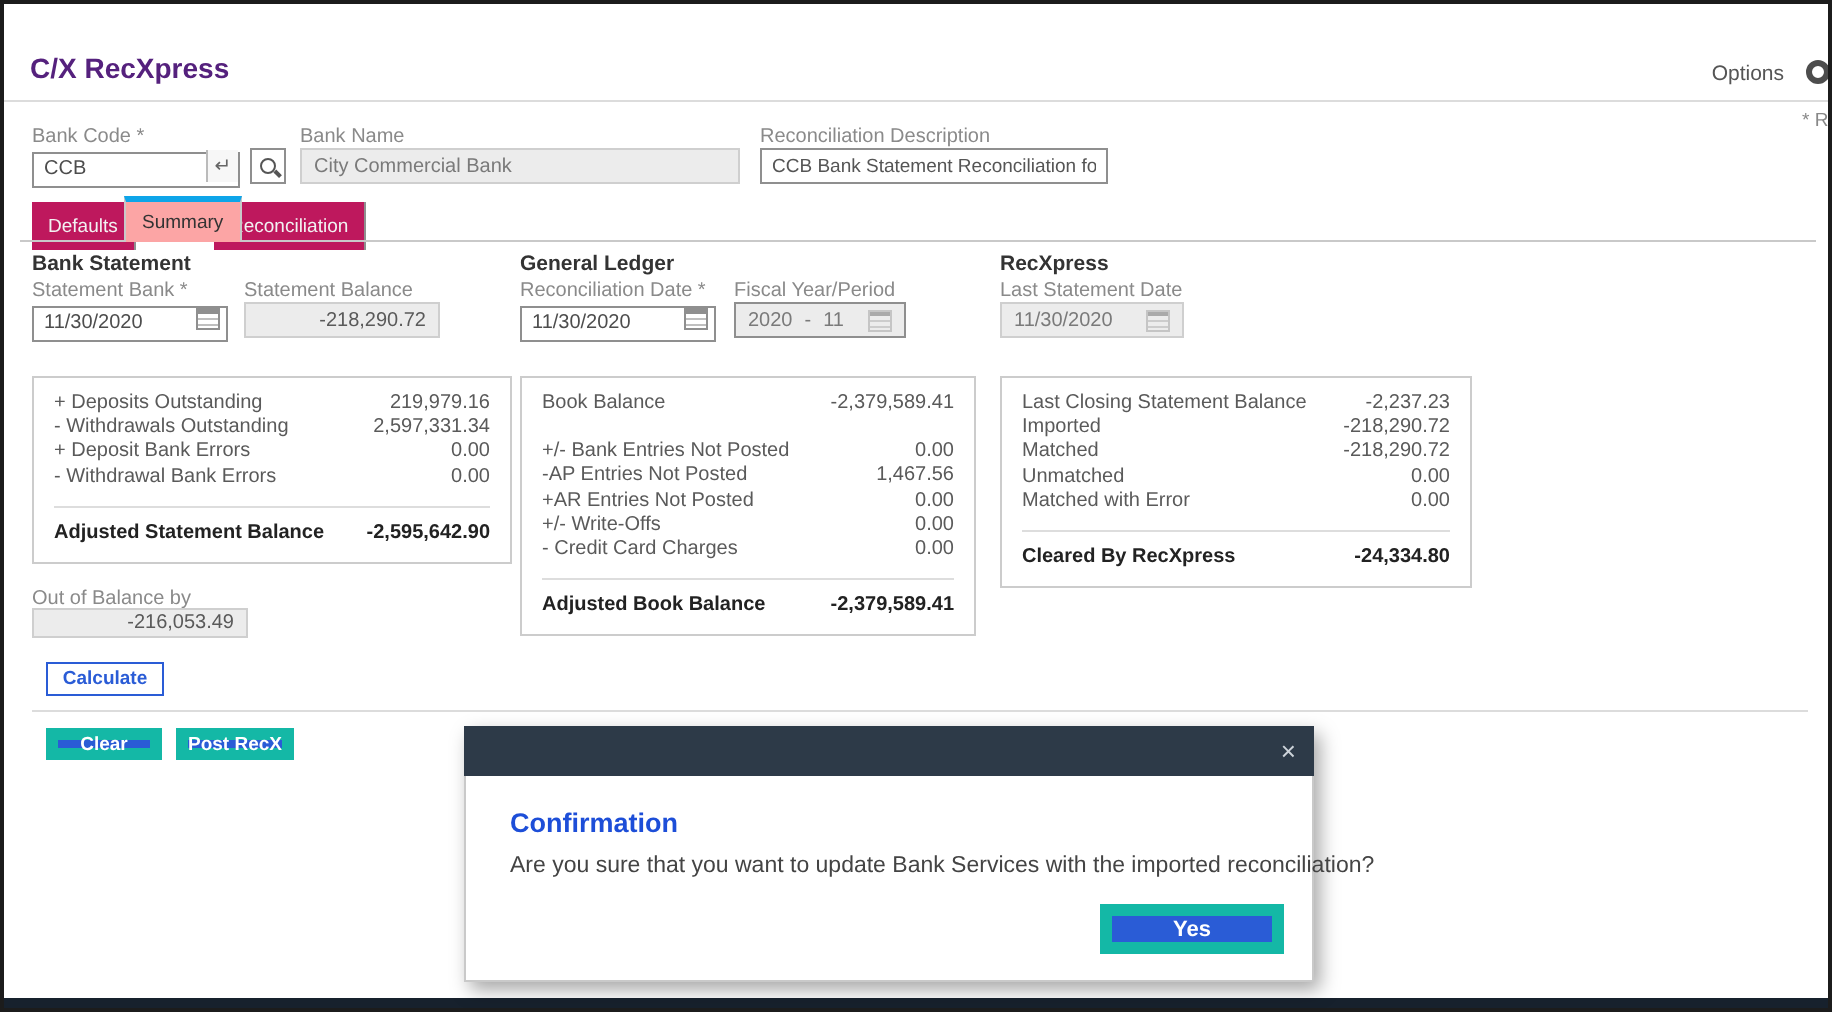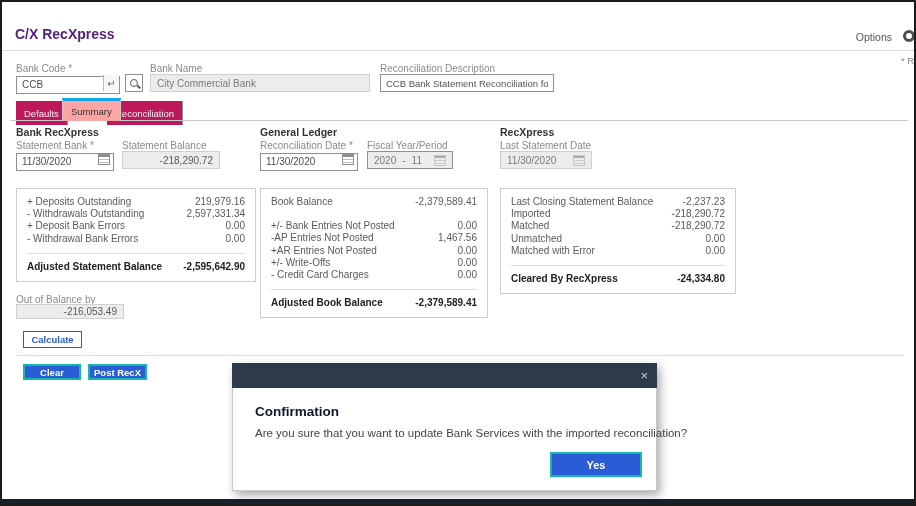--- a/index.html
+++ b/index.html
@@ -79,37 +79,37 @@
   .sbox .rule { border:none; border-top:1px solid #ddd; margin:8px 0 7px; }
   .srow.total { font-weight:bold; color:#222; }
 
   
   .btn-outline {
     border:1px solid #2a5cd6; background:#fff; color:#2a5cd6; font-weight:bold;
     font-size:9.5px; display:flex; align-items:center; justify-content:center; cursor:pointer;
     font-family:"Liberation Sans", sans-serif;
   }
   .btn-solid {
-    border:2px solid #14b8a6; background:#2a5cd6; color:#fff; font-weight:bold;
+    border:6px solid #14b8a6; background:#2a5cd6; color:#fff; font-weight:bold;
     font-size:9.5px; display:flex; align-items:center; justify-content:center; cursor:pointer;
     font-family:"Liberation Sans", sans-serif;
   }
   .section-divider { left:14px; right:10px; top:353px; border-top:1px solid #dcdcdc; }
 
   
   .dialog {
     left:230px; top:361px; width:425px; height:128px; background:#fff;
     border:1px solid #c9c9c9; box-shadow:3px 4px 9px rgba(0,0,0,.35); z-index:5;
   }
   .dialog-header {
     position:absolute; left:-1px; top:-1px; right:-1px; height:25px; background:#2d3a48;
     display:flex; align-items:center; justify-content:flex-end; padding:0 9px;
   }
   .dialog-close { color:#cdd3da; font-size:13px; cursor:pointer; line-height:1; }
-  .dialog-title { position:absolute; left:22px; top:40px; font-size:13.5px; font-weight:bold; color:#0f172a; }
+  .dialog-title { position:absolute; left:22px; top:40px; font-size:13.5px; font-weight:bold; color:#1d4ed8; }
   .dialog-msg { position:absolute; left:22px; top:63px; font-size:11.5px; color:#444; white-space:nowrap; }
   .dialog-btns { position:absolute; right:14px; top:88px; display:flex; gap:4px; }
   .dialog-btns .btn-outline, .dialog-btns .btn-solid { width:92px; height:25px; font-size:11px; }
 
   .bottom-bar { left:0; right:0; bottom:0; height:5px; background:#17212d; }
 </style>
 </head>
 <body>
 
 <div class="frame">
@@ -133,21 +133,21 @@
   <div class="abs rofield" style="left:148px; top:72px; width:220px;">City Commercial Bank</div>
 
   <div class="abs flabel" style="left:378px; top:61px;">Reconciliation Description</div>
   <input class="abs tfield" style="left: 378px; top: 72px; width: 174px; font-size: 9.5px; color: rgb(85, 85, 85);" value="CCB Bank Statement Reconciliation for November">
 
   <div class="tab" style="left:14px;">Defaults</div>
   <div class="tab active" style="left:60px;">Summary</div>
   <div class="tab" style="left:105px;">Reconciliation</div>
   <div class="abs tabs-underline"></div>
 
-  <div class="abs sec-title" style="left:14px; top:124px;">Bank RecXpress</div>
+  <div class="abs sec-title" style="left:14px; top:124px;">Bank Statement</div>
   <div class="abs sec-title" style="left:258px; top:124px;">General Ledger</div>
   <div class="abs sec-title" style="left:498px; top:124px;">RecXpress</div>
 
   <div class="abs flabel" style="left:14px; top:138px;">Statement Bank *</div>
   <div class="abs" style="left:14px; top:149px; width:98px; height:18px;">
     <input class="tfield" style="width: 98px; padding-right: 18px;" value="11/30/2020">
     <span class="cal-icon" style="position:absolute; right:4px; top:3px;"></span>
   </div>
 
   <div class="abs flabel" style="left:120px; top:138px;">Statement Balance</div>

